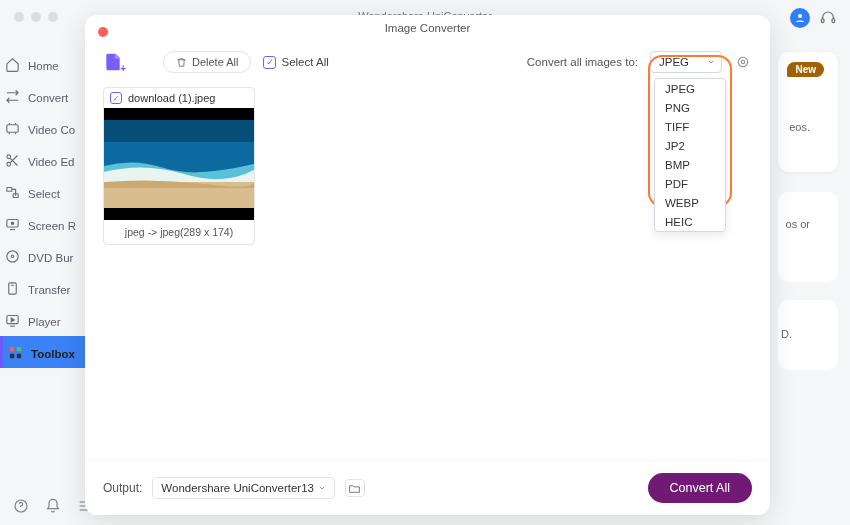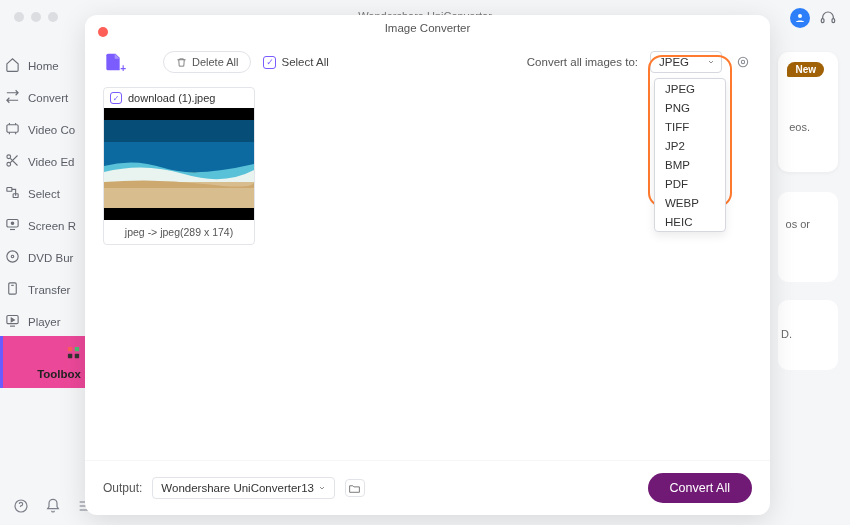--- a/index.html
+++ b/index.html
@@ -9,21 +9,21 @@
   .traffic { position: absolute; top: 12px; left: 14px; display: flex; gap: 7px; }
   .traffic span { width: 10px; height: 10px; border-radius: 50%; background: #dcdde1; }
 
   .topright-icons { position: absolute; top: 8px; right: 12px; display:flex; gap:8px; align-items:center;}
   .topright-icons .av { width: 20px; height:20px; border-radius:50%; background:#2d7ff9; color:#fff; display:flex;align-items:center;justify-content:center; font-size:11px;}
   .topright-icons .head { width:20px; height:20px; color:#6b6e76; display:flex;align-items:center;justify-content:center;}
 
   
   .sidebar { position: absolute; top: 40px; left: 0; width: 85px; height: 455px; padding-top: 8px; }
   .side-item { display:flex; align-items:flex-end; gap:8px; padding: 8px 4px; font-size: 11.5px; color:#5a5d66; cursor:pointer; white-space:nowrap; overflow:hidden;}
-  .side-item.active { background:#ec4899; color:#222; font-weight:600; border-left:3px solid #6a5cff;flex-direction:column;}
+  .side-item.active { background:#3b82f6; color:#222; font-weight:600; border-left:3px solid #6a5cff;}
   .side-icon { width:16px; height:16px; flex:0 0 16px; display:flex; align-items:center; justify-content:center; color:#6b6e76;}
   .side-item.active .side-icon { color:#333; }
 
   .bottom-icons { position:absolute; bottom:10px; left:12px; display:flex; gap:14px; color:#7d808a;}
   .bottom-icons span{ width:18px;height:18px; display:flex;align-items:center;justify-content:center; cursor:pointer;}
 
   
   .bg-card1 { position:absolute; right:12px; top:52px; width:60px; height:120px; background:#fff; border-radius:10px; box-shadow:0 1px 4px rgba(0,0,0,.05);}
   .new-badge { position:absolute; right:26px; top:62px; background:#a16207; color:#fff; font-size:10px; font-weight:600; padding:2px 8px; border-radius:8px 8px 8px 2px;}
   .bg-text1 { position:absolute; right:40px; top:105px; font-size:11px; color:#666;margin-top:16px;}

